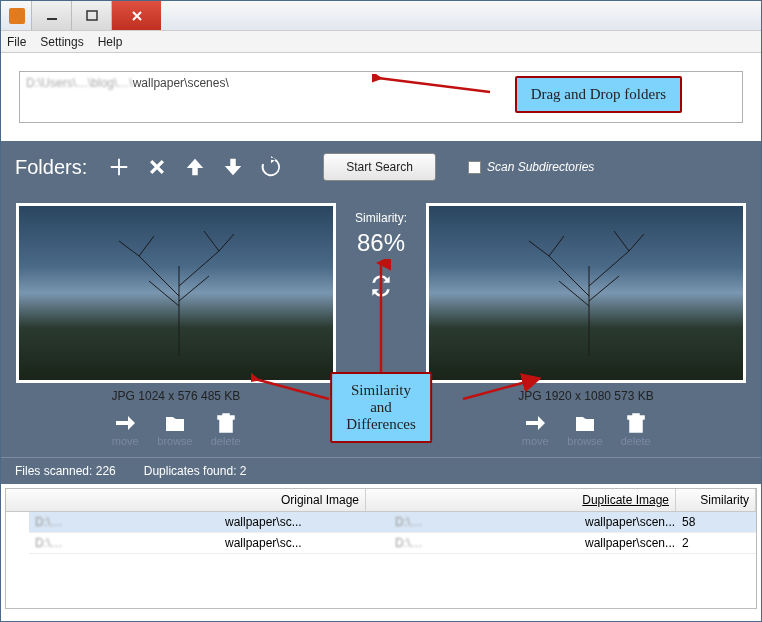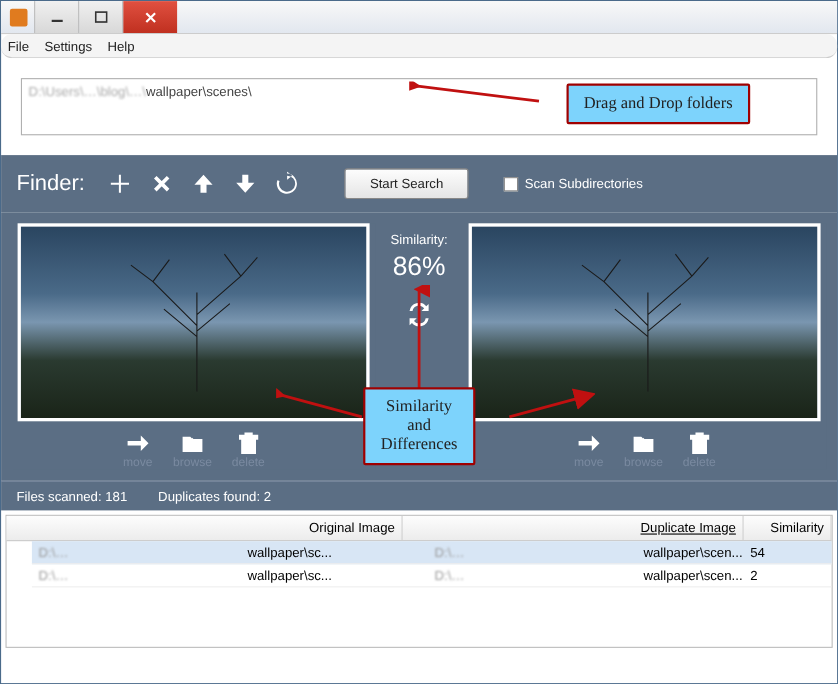--- a/index.html
+++ b/index.html
@@ -4,35 +4,35 @@
 <style>
   * { box-sizing: border-box; margin: 0; padding: 0; }
   body { font-family: "Segoe UI", Tahoma, sans-serif; font-size: 12px; background: #999; width: 762px; height: 622px; overflow: hidden; }
   .window { width: 762px; height: 622px; background: #fff; border: 1px solid #4a6a8a; display: flex; flex-direction: column; }
   .titlebar { height: 30px; background: linear-gradient(#f8f8f8,#e2e7ef); display: flex; align-items: center; padding-left: 8px; border-bottom: 1px solid #ccc; }
   .titlebar .icon { width: 16px; height: 16px; background: #e07b1f; border-radius: 2px; margin-right: 6px; }
   .titlebar .title { font-size: 13px; color: #333; flex: 1; }
   .winbtns { display: flex; height: 100%; }
   .winbtn { width: 40px; display: flex; align-items: center; justify-content: center; border-left: 1px solid #bbb; background: linear-gradient(#f0f0f0,#d8d8d8); }
   .winbtn.close { background: linear-gradient(#e05040,#c03020); color:#fff; width:50px; }
-  .menubar { height: 22px; background: #f4f4f4; border-bottom: 1px solid #ccc; display: flex; align-items: center; padding: 0 6px; gap: 14px; font-size: 12px; color: #222; border-radius: 10px; }
+  .menubar { height: 22px; background: #f4f4f4; border-bottom: 1px solid #ccc; display: flex; align-items: center; padding: 0 6px; gap: 14px; font-size: 12px; color: #222; }
 
   .patharea { position: relative; border: 1px solid #b0b0b0; margin: 18px; padding: 4px 6px; height: 52px; font-size: 12px; color: #444; background: #fff; }
   .patharea .blur { color:#aaa; filter: blur(1px); }
 
   .callout { position:absolute; border:2px solid #a00000; background:#7dd3fc; color:#222; padding:8px 14px; font-family: Georgia, serif; font-size:15px; text-align:center; border-radius:2px; z-index:50; }
   .arrow-red { position:absolute; z-index:49; }
   .arrow-red svg { display:block; }
 
   .toolbar { background:#5b6e84; height:52px; display:flex; align-items:center; padding:0 14px; gap:14px; color:#fff; }
   .toolbar .label { font-size:20px; margin-right:6px; }
   .tb-icon { width:24px; height:24px; display:flex; align-items:center; justify-content:center; cursor:pointer; }
   .tb-icon svg { fill:#fff; }
   .btn { background: linear-gradient(#fdfdfd,#e5e5e5); border:1px solid #888; border-radius:3px; padding:6px 22px; font-size:12px; color:#222; cursor:pointer; }
-  .chk { display:flex; align-items:center; gap:6px; margin-left:18px; font-size:12px; }
+  .chk { display:flex; align-items:center; gap:6px; margin-left:18px; font-size:12px;font-style:italic; }
   .chk-box { width:13px; height:13px; background:#fff; border:1px solid #888; }
 
   .compare { display:flex; background:#5b6e84; padding:10px; gap:0; position:relative; }
   .imgpanel { flex:1; background:#5b6e84; display:flex; flex-direction:column; align-items:center; }
   .imgframe { border:3px solid #fff; width:320px; height:180px; background:linear-gradient(180deg,#2a4560 0%,#4a6a88 35%,#7a96b0 50%,#2a3a30 70%,#1a2418 100%); position:relative; overflow:hidden; }
   .fileinfo { color:#222; background:transparent; font-size:12px; margin-top:6px; padding:0 4px; }
   .actions { display:flex; gap:18px; margin-top:8px; }
   .act { display:flex; flex-direction:column; align-items:center; color:#7a8aa0; font-size:11px; cursor:pointer; }
   .act svg { fill:#fff; width:28px; height:24px; }
 
@@ -96,21 +96,21 @@
             <marker id="ah1" markerWidth="8" markerHeight="8" refX="2" refY="4" orient="auto">
               <path d="M8 0 L0 4 L8 8 Z" fill="#c01010"></path>
             </marker>
           </defs>
           <line x1="118" y1="18" x2="6" y2="4" stroke="#c01010" stroke-width="2.5" marker-end="url(#ah1)"></line>
         </svg>
     </div>
   </div>
 
   <div class="toolbar">
-    <span class="label">Finder:</span>
+    <span class="label">Folders:</span>
     <span class="tb-icon">
         <svg width="22" height="22" viewBox="0 0 24 24">
           <path d="M11 3h2v8h8v2h-8v8h-2v-8H3v-2h8z"></path>
         </svg>
       </span>
     <span class="tb-icon">
         <svg width="20" height="20" viewBox="0 0 24 24">
           <path d="M5 5l14 14M19 5L5 19" stroke="#fff" stroke-width="4" fill="none"></path>
         </svg>
       </span>
@@ -139,20 +139,21 @@
 
   <div class="compare">
     <div class="imgpanel">
       <div class="imgframe">
         <svg width="320" height="180" style="position:absolute;top:0;left:0">
             <g stroke="#1a1a1a" stroke-width="1" fill="none">
               <path d="M160 150 L160 60 M160 90 L120 50 M160 80 L200 45 M160 100 L130 75 M160 95 L190 70 M120 50 L100 35 M120 50 L135 30 M200 45 L215 28 M200 45 L185 25"></path>
             </g>
           </svg>
       </div>
+      <div class="fileinfo">JPG  1024 x 576  485 KB</div>
       <div class="actions">
         <div class="act">
             <svg viewBox="0 0 24 24">
               <path d="M3 10h12V5l7 7-7 7v-5H3z"></path>
             </svg>
             <span>move</span>
           </div>
         <div class="act">
             <svg viewBox="0 0 24 24">
               <path d="M3 6h7l2 2h9v12H3z M10 10l2-3 2 3"></path>
@@ -179,20 +180,21 @@
     </div>
 
     <div class="imgpanel">
       <div class="imgframe">
         <svg width="320" height="180" style="position:absolute;top:0;left:0">
             <g stroke="#1a1a1a" stroke-width="1" fill="none">
               <path d="M160 150 L160 60 M160 90 L120 50 M160 80 L200 45 M160 100 L130 75 M160 95 L190 70 M120 50 L100 35 M120 50 L135 30 M200 45 L215 28 M200 45 L185 25"></path>
             </g>
           </svg>
       </div>
+      <div class="fileinfo">JPG  1920 x 1080  573 KB</div>
       <div class="actions">
         <div class="act">
             <svg viewBox="0 0 24 24">
               <path d="M3 10h12V5l7 7-7 7v-5H3z"></path>
             </svg>
             <span>move</span>
           </div>
         <div class="act">
             <svg viewBox="0 0 24 24">
               <path d="M3 6h7l2 2h9v12H3z M10 10l2-3 2 3"></path>
@@ -237,34 +239,34 @@
             <marker id="ah4" markerWidth="8" markerHeight="8" refX="4" refY="2" orient="auto">
               <path d="M0 8 L4 0 L8 8 Z" fill="#c01010"></path>
             </marker>
           </defs>
           <line x1="10" y1="118" x2="10" y2="4" stroke="#c01010" stroke-width="2.5" marker-end="url(#ah4)"></line>
         </svg>
       </div>
   </div>
 
   <div class="statsbar">
-    <span>Files scanned: 181</span>
+    <span>Files scanned: 226</span>
     <span>Duplicates found: 2</span>
   </div>
 
   <div class="table">
     <div class="thead">
       <div class="th th1">Original Image</div>
       <div class="th th2">Duplicate Image</div>
       <div class="th th3">Similarity</div>
     </div>
     <div class="tr sel">
       <div class="td td1"><span class="blurcell" style="width:190px">D:\…</span><span>wallpaper\sc...</span></div>
       <div class="td td2"><span class="blurcell" style="width:190px">D:\…</span><span>wallpaper\scen...</span></div>
-      <div class="td td3">54</div>
+      <div class="td td3">58</div>
     </div>
     <div class="tr">
       <div class="td td1"><span class="blurcell" style="width:190px">D:\…</span><span>wallpaper\sc...</span></div>
       <div class="td td2"><span class="blurcell" style="width:190px">D:\…</span><span>wallpaper\scen...</span></div>
       <div class="td td3">2</div>
     </div>
     <div class="blank"></div>
   </div>
 
 </div>

